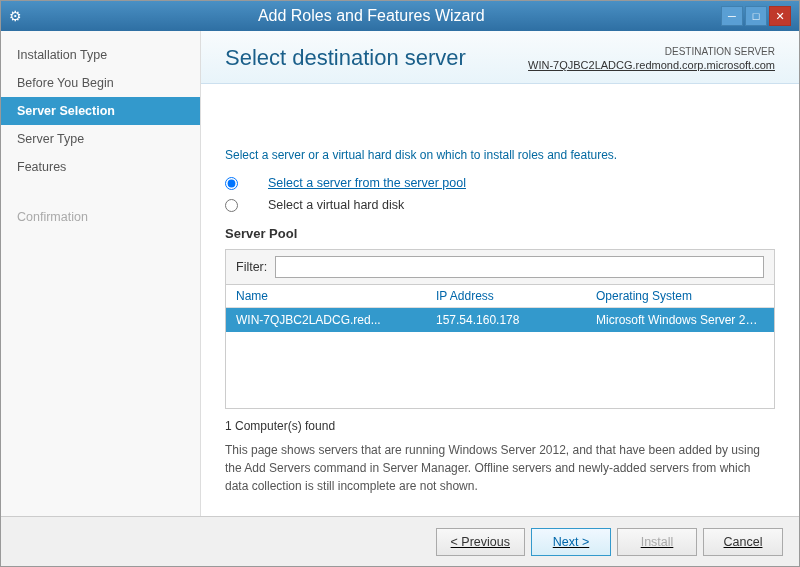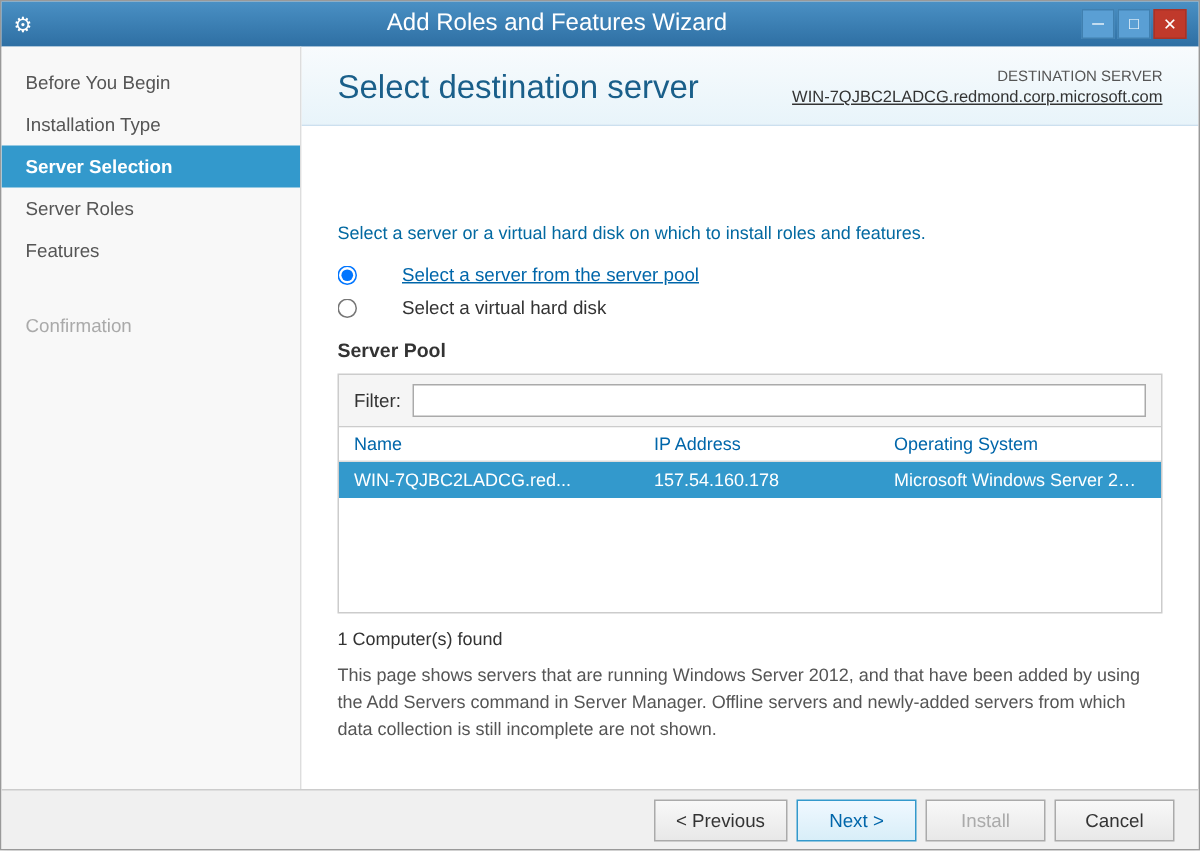--- a/index.html
+++ b/index.html
@@ -238,21 +238,22 @@
     
     .footer {
       background: #f0f0f0;
       border-top: 1px solid #ccc;
       padding: 8px 16px;
       display: flex;
       justify-content: flex-end;
       align-items: center;
       gap: 6px;
       flex-shrink: 0;
-      height: 40px;
+      height: 50px;
+      text-decoration: underline;
     }
     .footer-btn {
       height: 28px;
       min-width: 80px;
       padding: 0 14px;
       font-size: 12.5px;
       border: 1px solid #aaa;
       background: linear-gradient(to bottom, #f8f8f8, #e8e8e8);
       color: #333;
       cursor: pointer;
@@ -281,24 +282,24 @@
     <div class="title-bar-buttons">
       <div class="title-btn">─</div>
       <div class="title-btn">□</div>
       <div class="title-btn close">✕</div>
     </div>
   </div>
 
   <div class="main-content">
 
     <div class="sidebar">
+      <div class="sidebar-item">Installation Type</div>
       <div class="sidebar-item">Before You Begin</div>
-      <div class="sidebar-item">Installation Type</div>
       <div class="sidebar-item active">Server Selection</div>
-      <div class="sidebar-item">Server Roles</div>
+      <div class="sidebar-item">Server Type</div>
       <div class="sidebar-item">Features</div>
       <div class="sidebar-item disabled">Confirmation</div>
     </div>
 
     <div class="page-area">
 
       <div class="page-header">
         <div class="header-top">
           <h1 class="page-title">Select destination server</h1>
           <div style="text-align:right;">

